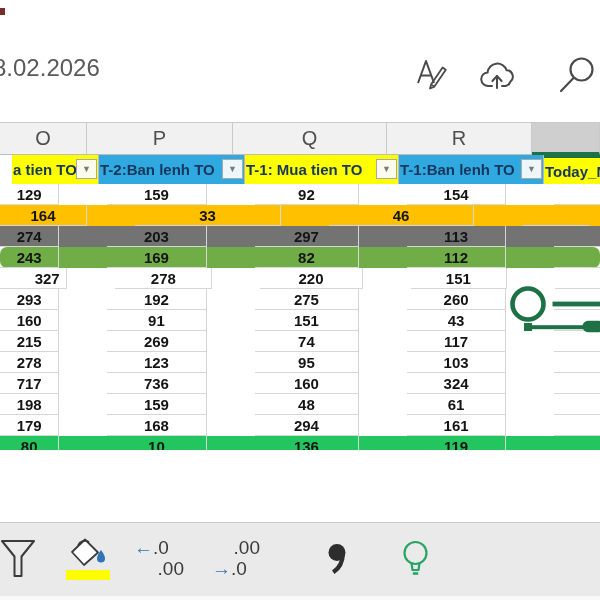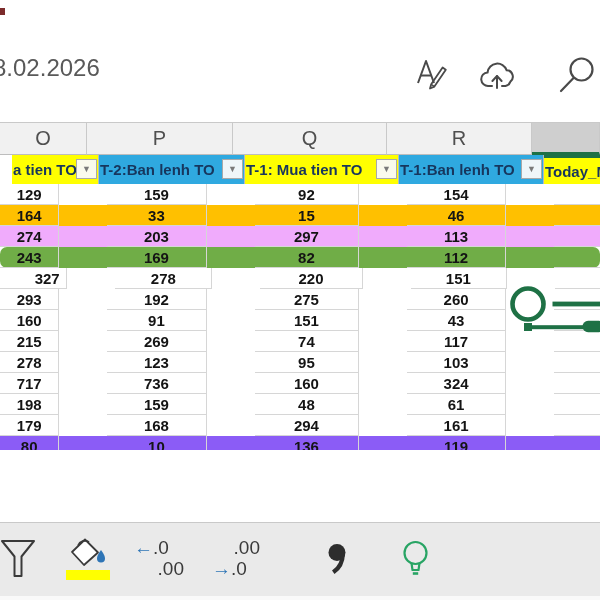--- a/index.html
+++ b/index.html
@@ -110,25 +110,24 @@
       <div class="row" style="background: rgb(255, 255, 255);">
         <div class="cell" style="width: 87px;">129</div>
         <div class="cell" style="width: 146px;">159</div>
         <div class="cell" style="width: 154px;">92</div>
         <div class="cell" style="width: 145px;">154</div>
         <div class="cell" style="width: 68px;"></div>
       </div>
       <div class="row" style="background: rgb(255, 192, 0);">
         <div class="cell" style="width: 87px;">164</div>
         <div class="cell" style="width: 146px;">33</div>
-        <div class="cell" style="width: 154px;">15</div>
         <div class="cell" style="width: 145px;">46</div>
         <div class="cell" style="width: 68px;"></div>
       </div>
-      <div class="row" style="background: #f0abfc;">
+      <div class="row" style="background: #737373;">
         <div class="cell" style="width: 87px;">274</div>
         <div class="cell" style="width: 146px;">203</div>
         <div class="cell" style="width: 154px;">297</div>
         <div class="cell" style="width: 145px;">113</div>
         <div class="cell" style="width: 68px;"></div>
       </div>
       <div class="row" style="background: rgb(112, 173, 71); border-radius: 7px;">
         <div class="cell" style="width: 87px;">243</div>
         <div class="cell" style="width: 146px;">169</div>
         <div class="cell" style="width: 154px;">82</div>
@@ -184,21 +183,21 @@
         <div class="cell" style="width: 145px;">61</div>
         <div class="cell" style="width: 68px;"></div>
       </div>
       <div class="row" style="background: rgb(255, 255, 255);">
         <div class="cell" style="width: 87px;">179</div>
         <div class="cell" style="width: 146px;">168</div>
         <div class="cell" style="width: 154px;">294</div>
         <div class="cell" style="width: 145px;">161</div>
         <div class="cell" style="width: 68px;"></div>
       </div>
-      <div class="row" style="background: #8b5cf6;">
+      <div class="row" style="background: #22c55e;">
         <div class="cell" style="width: 87px;">80</div>
         <div class="cell" style="width: 146px;">10</div>
         <div class="cell" style="width: 154px;">136</div>
         <div class="cell" style="width: 145px;">119</div>
         <div class="cell" style="width: 68px;"></div>
       </div>
     </div>
 
   <svg class="sel-handles" width="95" height="55" viewBox="0 0 95 55">
     <circle cx="23" cy="22" r="15.5" fill="#FFFFFF" stroke="#1E7145" stroke-width="4.6"></circle>

